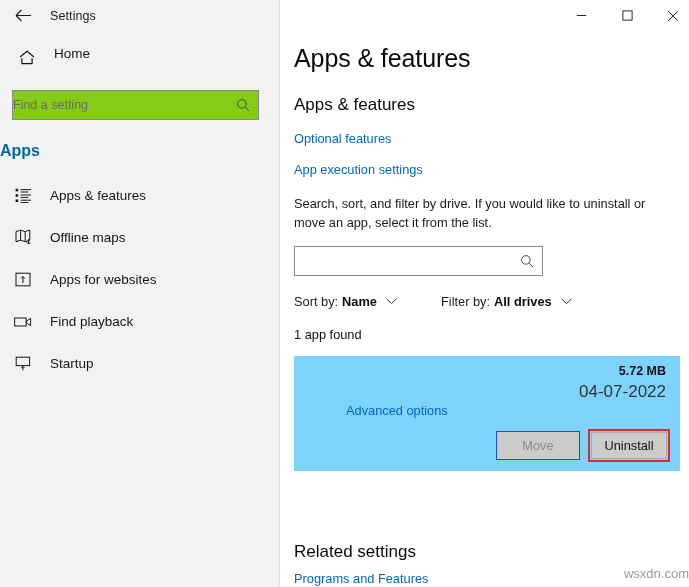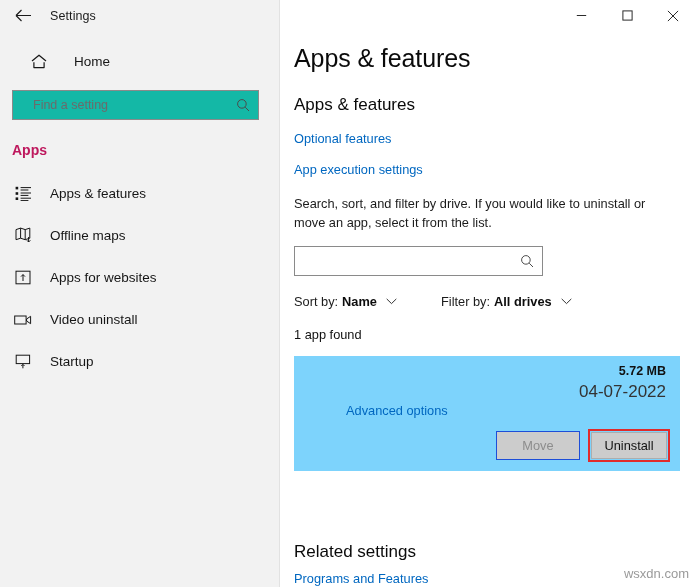--- a/index.html
+++ b/index.html
@@ -48,48 +48,46 @@
   }
   .back-btn svg { display: block; }
   .settings-title {
     font-size: 12.5px;
     color: #1a1a1a;
     margin-left: 14px;
     letter-spacing: 0.1px;
   }
   .home-row {
     display: flex;
-    align-items: center;
     height: 30px;
     margin-top: 15px;
-    padding-left: 28px;
-    gap: 8px;
+    padding-left: 16px;
   }
   .home-icon {
     width: 22px;
     height: 22px;
     display: flex;
     align-items: center;
     justify-content: center;
     color: #171717;
   }
   .home-label {
     font-size: 13.5px;
     color: #171717;
     margin-left: 16px;
   }
   .find-setting-box {
     margin: 14px 20px 0 12px;
     height: 30px;
-    background: #14b8a6;
+    background: #84cc16;
     border: 1px solid #8a8a8a;
     display: flex;
     align-items: center;
     box-sizing: border-box;
-    padding: 0 8px 0 20px;
+    padding: 0 8px 0 0;
   }
   .find-setting-box input {
     flex: 1;
     border: none;
     outline: none;
     font-family: "Liberation Sans", sans-serif;
     font-size: 12.5px;
     color: #333;
     background: transparent;
     padding: 0;
@@ -101,24 +99,24 @@
   .mag-icon {
     width: 15px;
     height: 15px;
     color: #4a4a4a;
     flex: 0 0 15px;
     display: flex;
     align-items: center;
     justify-content: center;
   }
   .apps-group-title {
-    font-size: 14px;
+    font-size: 16px;
     font-weight: bold;
-    color: #be185d;
-    padding-left: 12px;
+    color: #0369a1;
+    padding-left: 0;
     margin-top: 22px;
   }
   .nav-list {
     margin-top: 14px;
   }
   .nav-item {
     display: flex;
     align-items: center;
     height: 42px;
     padding-left: 12px;
@@ -422,21 +420,21 @@
         <span class="nav-label">Apps for websites</span>
       </div>
 
       <div class="nav-item">
         <span class="nav-icon">
           <svg width="18" height="13" viewBox="0 0 18 13" fill="none" aria-hidden="true">
             <rect x="0.7" y="3" width="11.4" height="8" stroke="currentColor" stroke-width="1"></rect>
             <path d="M12.6 6L16.6 3.3V10.7L12.6 8V6Z" stroke="currentColor" stroke-width="1" stroke-linejoin="round"></path>
           </svg>
         </span>
-        <span class="nav-label">Video uninstall</span>
+        <span class="nav-label">Find playback</span>
       </div>
 
       <div class="nav-item">
         <span class="nav-icon">
           <svg width="17" height="15" viewBox="0 0 17 15" fill="none" aria-hidden="true">
             <rect x="1.2" y="1.2" width="13.4" height="8.4" stroke="currentColor" stroke-width="1"></rect>
             <path d="M7.9 14.3V10.4M7.9 10.4L6.3 12M7.9 10.4L9.5 12" stroke="currentColor" stroke-width="1"></path>
           </svg>
         </span>
         <span class="nav-label">Startup</span>

